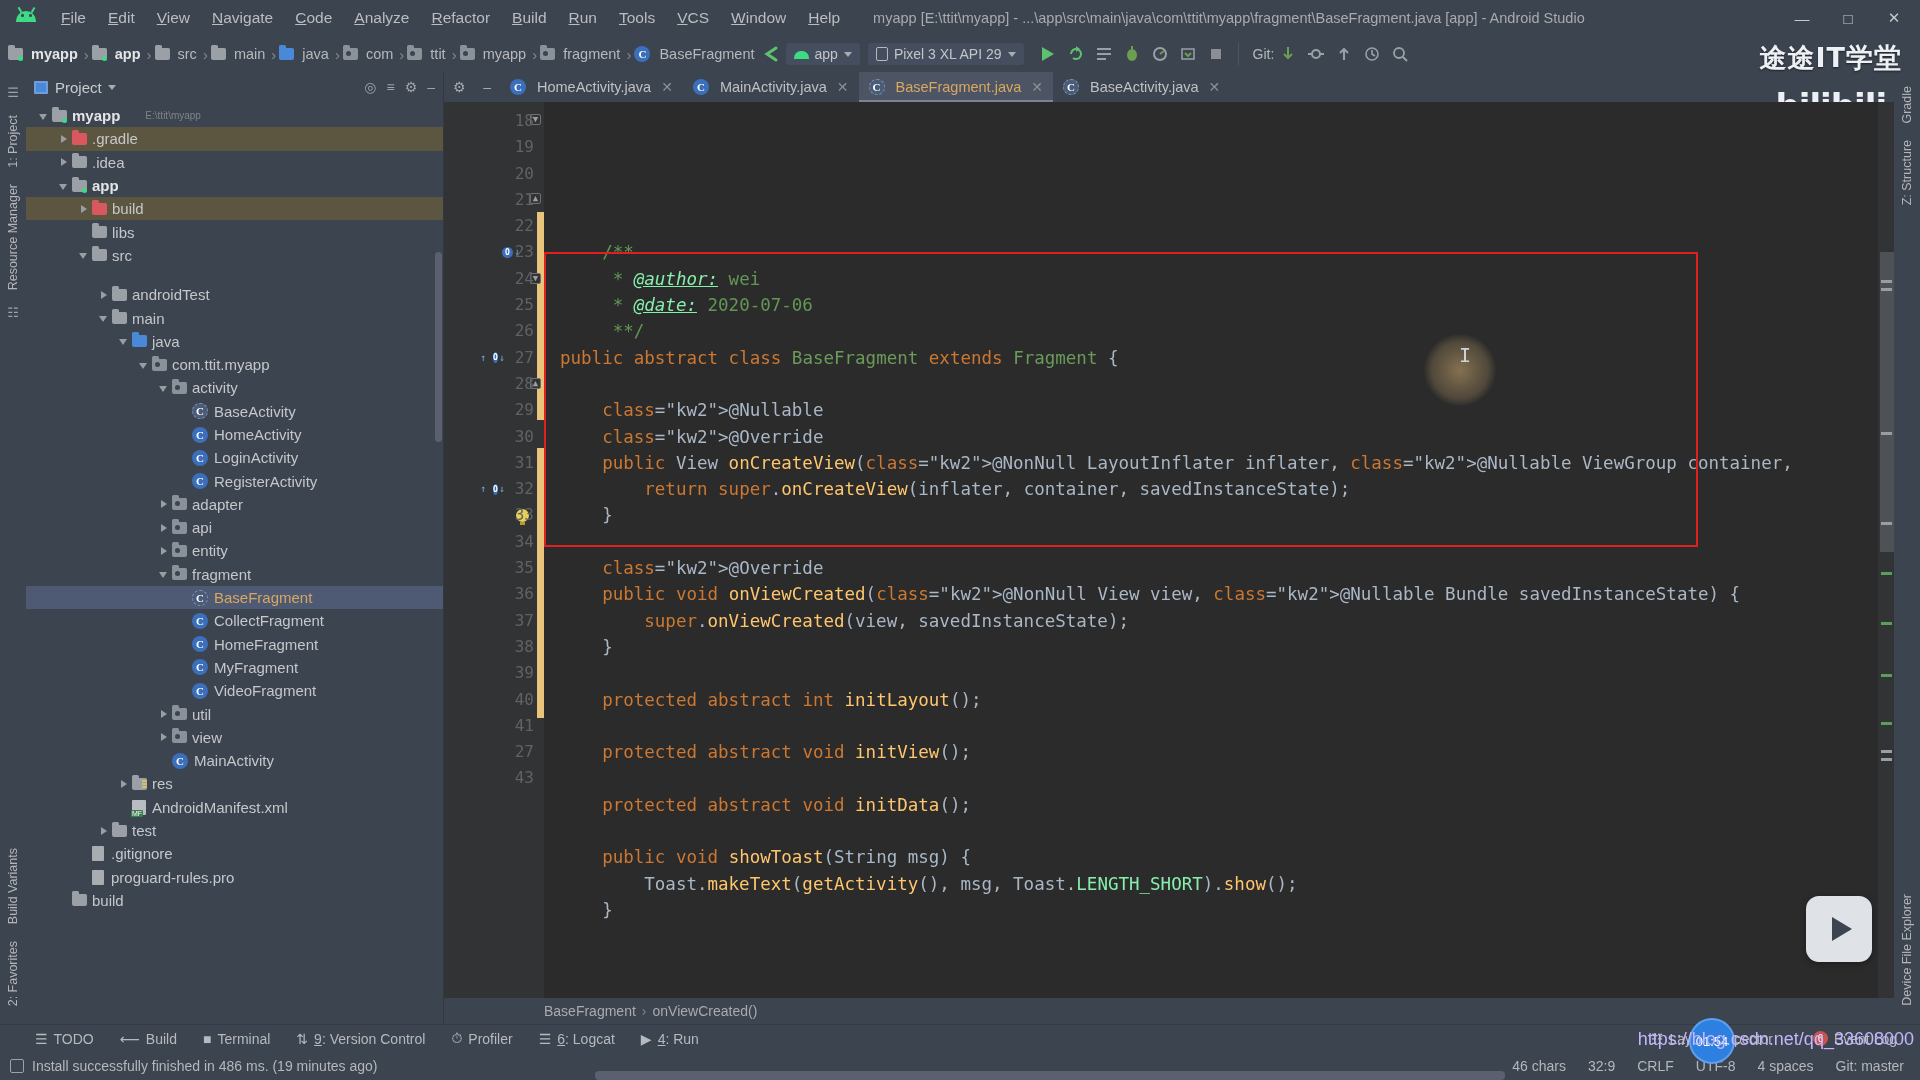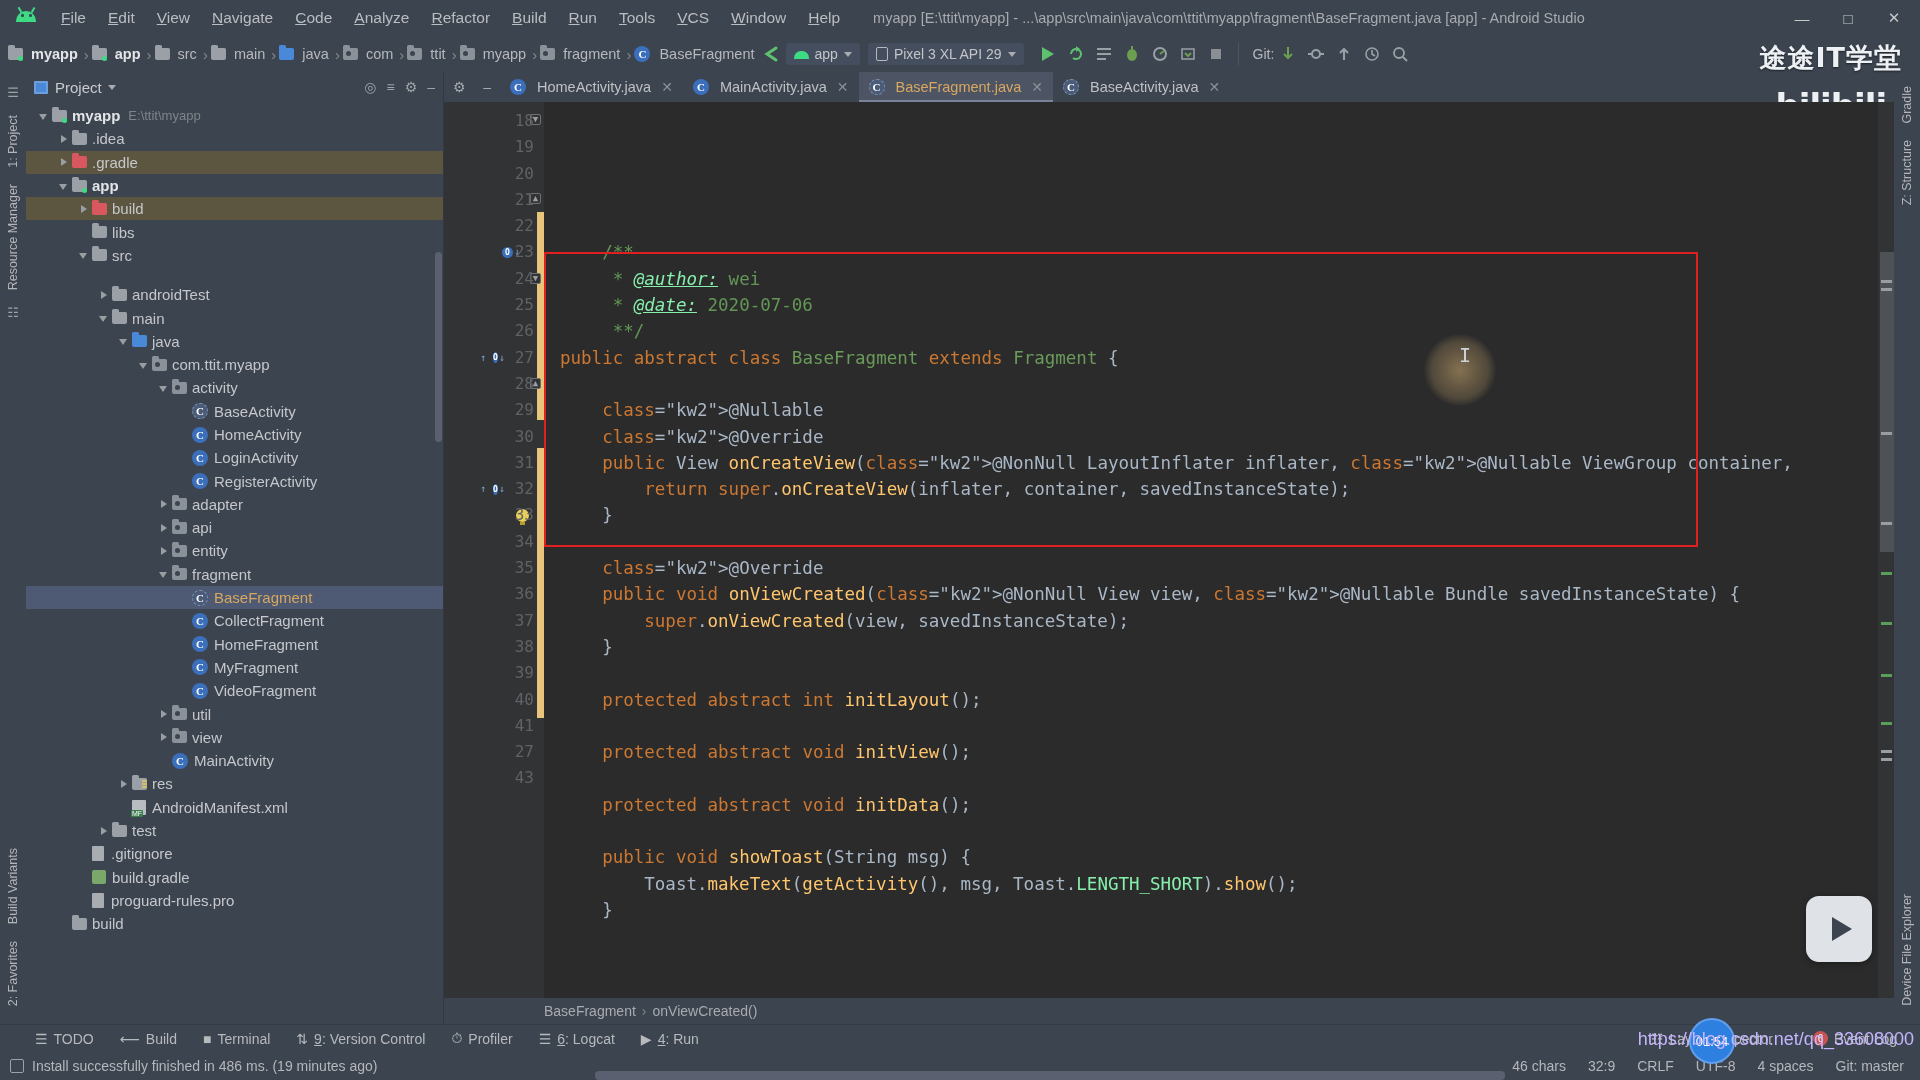--- a/index.html
+++ b/index.html
@@ -138,21 +138,21 @@
     content:''; position:absolute; left:3px; top:2px;
     border-left: 6px solid #9a9da1; border-top:4.5px solid transparent; border-bottom:4.5px solid transparent;
   }
   .arrow.open::before {
     content:''; position:absolute; left:1px; top:4px;
     border-top: 6px solid #9a9da1; border-left:4.5px solid transparent; border-right:4.5px solid transparent;
   }
   .row .nm { margin-left: 1px; }
   .row .nm.bold { font-weight: bold; color: #e2e4e6; }
   .row .nm.orange { color: #d8a760; }
-  .row .path { color: #7f8488; margin-left: 8px; font-size: 13px;}
+  .row .path { color: #7f8488; margin-left: 25px; font-size: 10px;}
   .ficon.red { background:#d9575f; }
   .ficon.res { background:#9aa0a6; }
   .ficon.res::after{content:'';position:absolute;right:0;top:2px;width:5px;height:8px;background:repeating-linear-gradient(#d8c06a 0 2px,#9aa0a6 2px 3px);}
   .xml-ico { width:14px;height:15px;background:#b9bcc0;margin-right:5px;position:relative;border-radius:1px;flex:0 0 auto;}
   .xml-ico::after{content:'MF';position:absolute;left:-1px;bottom:-2px;font-size:7px;background:#3a7d4e;color:#fff;padding:0 1px;border-radius:1px;font-family:"Liberation Sans",sans-serif;}
   .gradle-ico{width:14px;height:14px;margin-right:5px;background:#7aa86b;border-radius:2px;flex:0 0 auto;}
   .file-ico{width:12px;height:15px;margin-right:6px;background:#a9acb0;border-radius:1px;flex:0 0 auto;}
   .proj-scroll{position:absolute;right:1px;top:150px;width:7px;height:190px;background:#5a6070;border-radius:4px;}
 
   
@@ -466,29 +466,29 @@
         </span>
       </div>
       <div class="tree" id="tree-root">
         <div class="proj-scroll"></div>
       <div class="row" style="padding-left: 12px;">
             <span class="arrow open"></span>
             <span class="ficon mod"></span>
             <span class="nm bold">myapp</span>
             <span class="path">E:\ttit\myapp</span>
           </div>
+          <div class="row hl" style="padding-left: 32px;">
+            <span class="arrow closed"></span>
+            <span class="ficon red"></span>
+            <span class="nm">.gradle</span>
+          </div>
           <div class="row" style="padding-left: 32px;">
             <span class="arrow closed"></span>
             <span class="ficon grey"></span>
             <span class="nm">.idea</span>
-          </div>
-          <div class="row hl" style="padding-left: 32px;">
-            <span class="arrow closed"></span>
-            <span class="ficon red"></span>
-            <span class="nm">.gradle</span>
           </div>
           <div class="row" style="padding-left: 32px;">
             <span class="arrow open"></span>
             <span class="ficon mod"></span>
             <span class="nm bold">app</span>
           </div>
           <div class="row hl" style="padding-left: 52px;">
             <span class="arrow closed"></span>
             <span class="ficon red"></span>
             <span class="nm">build</span>
@@ -620,25 +620,20 @@
           </div>
           <div class="row" style="padding-left: 72px;">
             <span class="arrow closed"></span>
             <span class="ficon grey"></span>
             <span class="nm">test</span>
           </div>
           <div class="row" style="padding-left: 52px;">
             <span class="arrow "></span>
             <span class="file-ico"></span>
             <span class="nm">.gitignore</span>
-          </div>
-          <div class="row" style="padding-left: 52px;">
-            <span class="arrow "></span>
-            <span class="gradle-ico"></span>
-            <span class="nm">build.gradle</span>
           </div>
           <div class="row" style="padding-left: 52px;">
             <span class="arrow "></span>
             <span class="file-ico"></span>
             <span class="nm">proguard-rules.pro</span>
           </div>
           <div class="row" style="padding-left: 32px;">
             <span class="arrow "></span>
             <span class="ficon grey"></span>
             <span class="nm">build</span>

